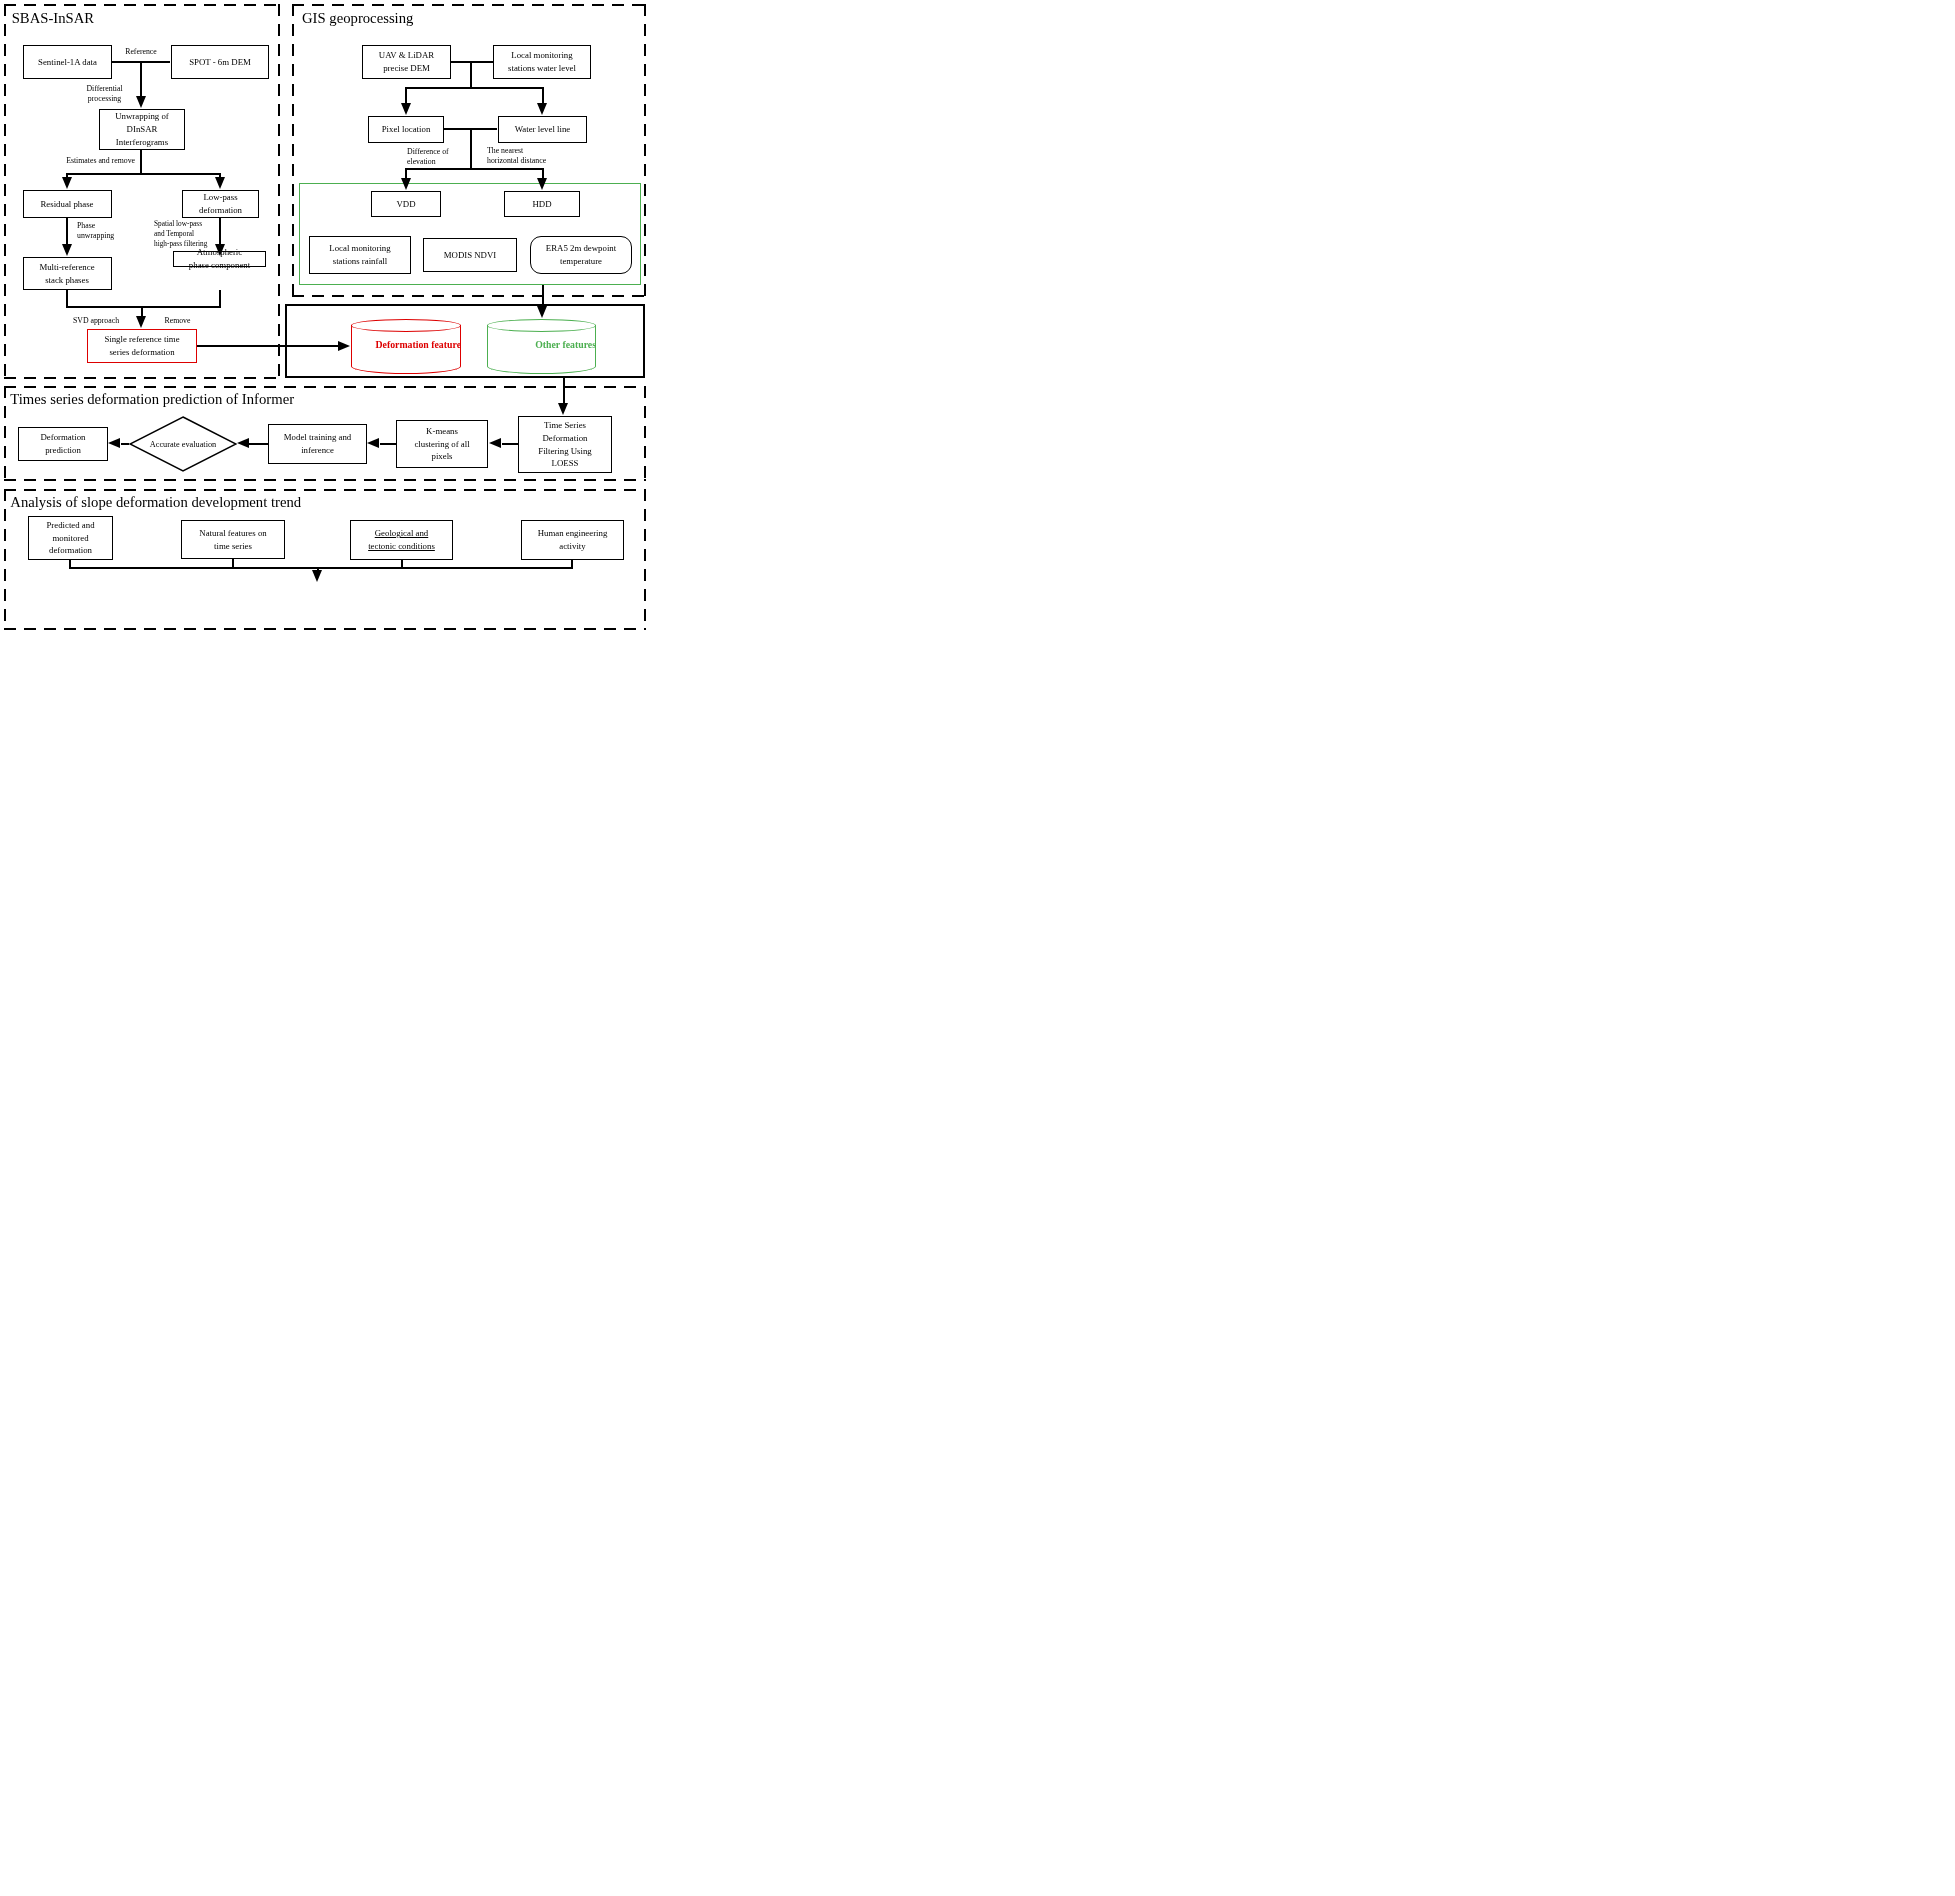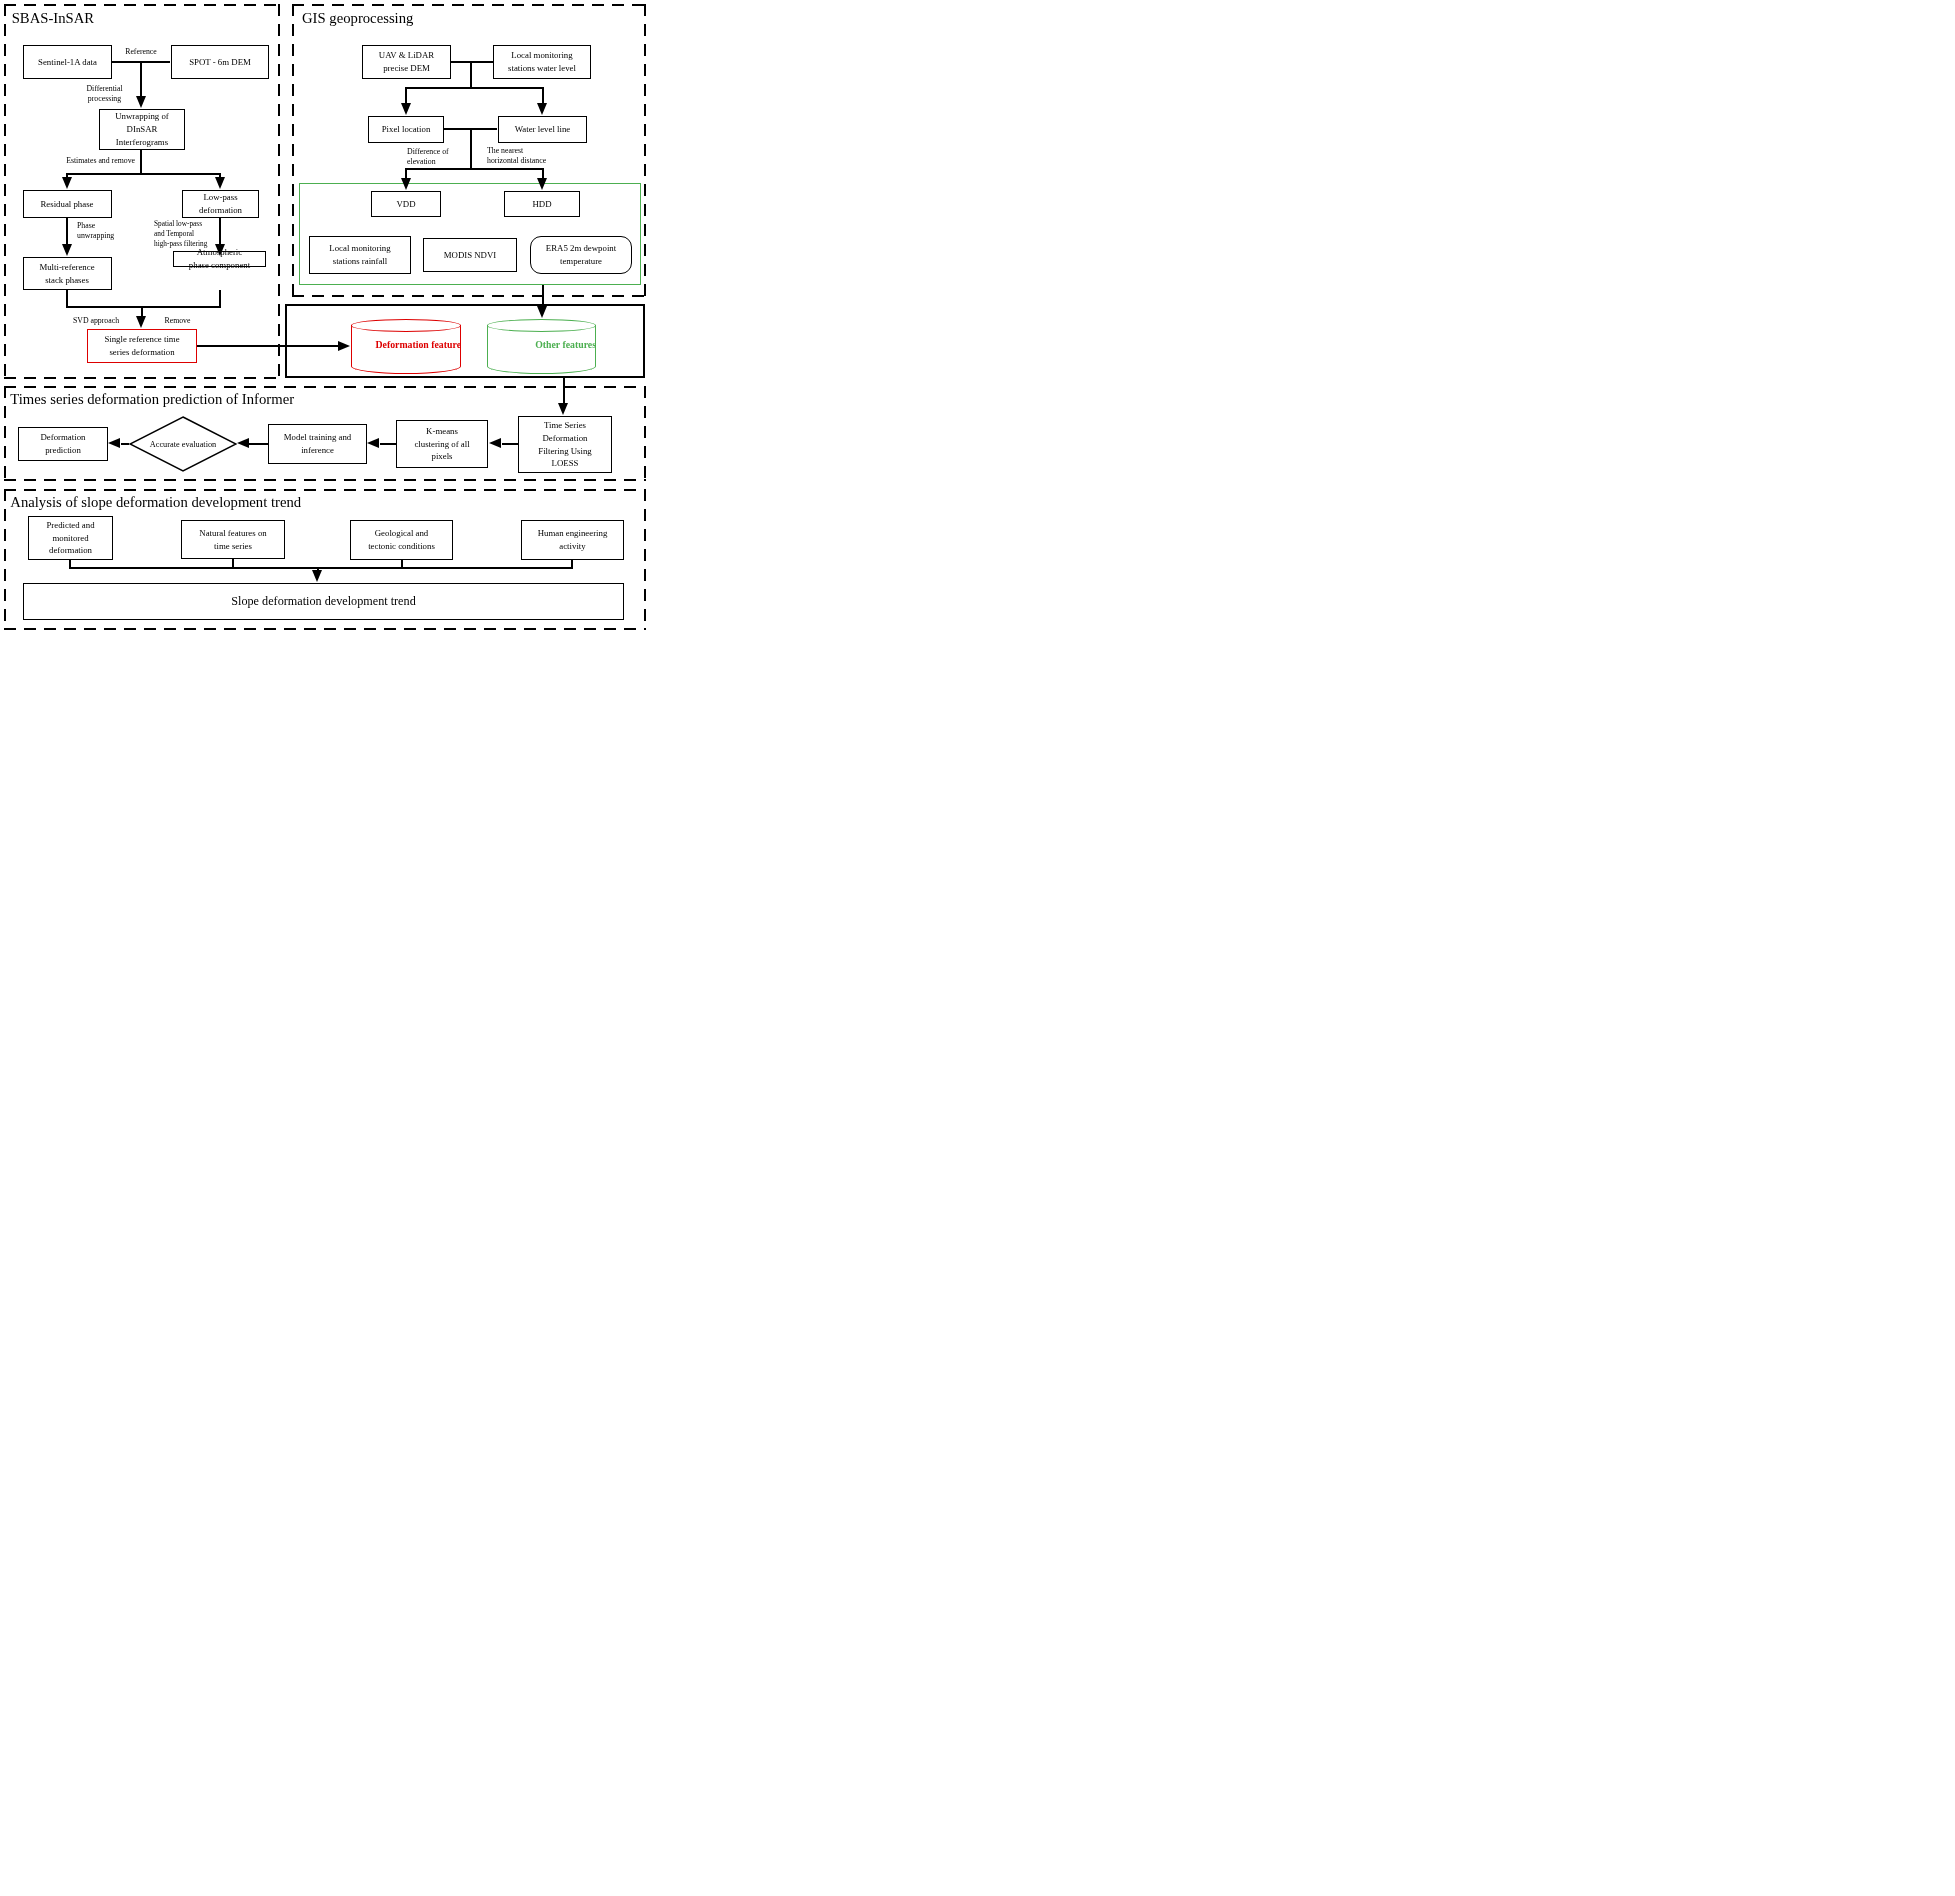--- a/index.html
+++ b/index.html
@@ -152,25 +152,24 @@
   <div class="node" style="left:518px;top:416px;width:94px;height:57px;">Time Series
 Deformation
 Filtering Using
 LOESS</div>
 
   <div class="node" style="left:28px;top:516px;width:85px;height:44px;">Predicted and
 monitored
 deformation</div>
   <div class="node" style="left:181px;top:520px;width:104px;height:39px;">Natural features on
 time series</div>
-  <div class="node" style="left:350px;top:520px;width:103px;height:40px;">Geological and
+  <div class="node" style="left:350px;top:520px;width:103px;height:40px;text-decoration:underline;">Geological and
 tectonic conditions</div>
   <div class="node" style="left:521px;top:520px;width:103px;height:40px;">Human engineering
 activity</div>
-  <div class="node bigtext" style="left:23px;top:583px;width:601px;height:37px;">Slope deformation development trend</div>
 
   <div class="ah-d" style="left:136px;top:96px;"></div>
   <div class="ah-d" style="left:62px;top:177px;"></div>
   <div class="ah-d" style="left:215px;top:177px;"></div>
   <div class="ah-d" style="left:62px;top:244px;"></div>
   <div class="ah-d" style="left:215px;top:244px;"></div>
   <div class="ah-d" style="left:136px;top:316px;"></div>
   <div class="ah-r" style="left:338px;top:341px;"></div>
   <div class="ah-d" style="left:401px;top:103px;"></div>
   <div class="ah-d" style="left:537px;top:103px;"></div>

